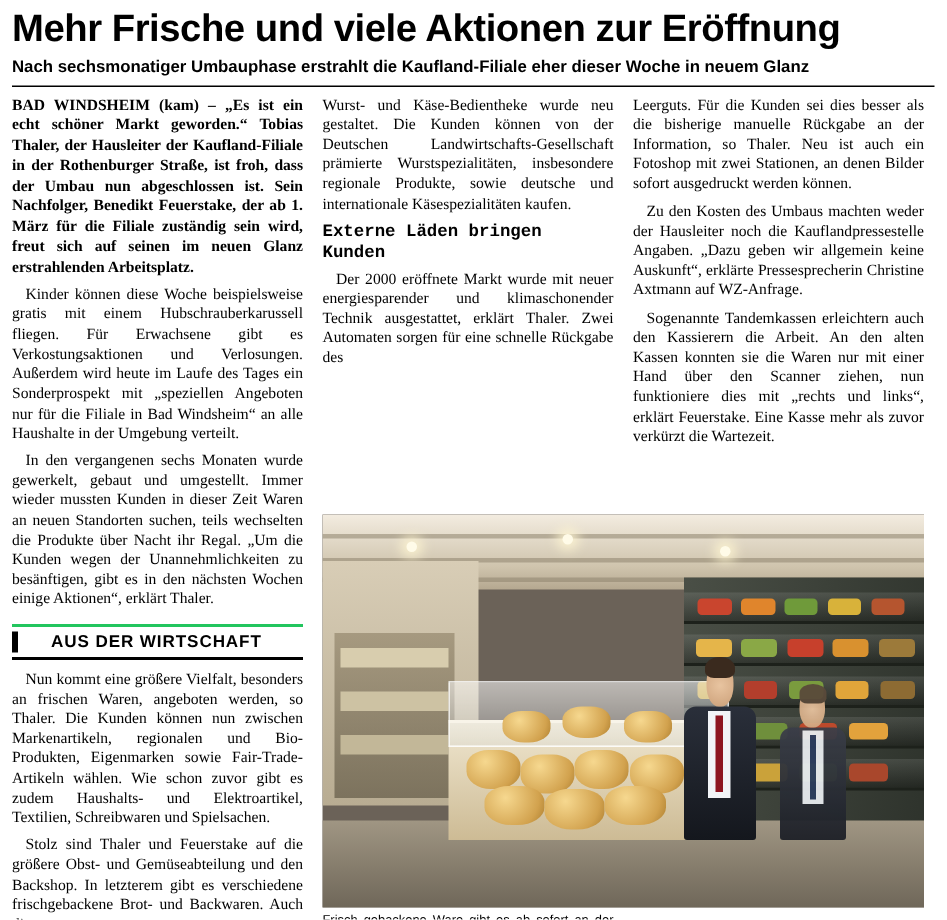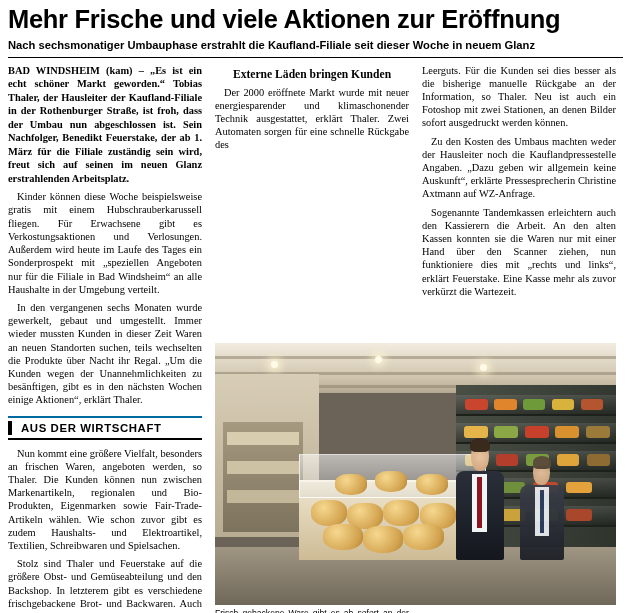--- a/index.html
+++ b/index.html
@@ -68,34 +68,34 @@
     font-family: "Liberation Serif", serif;
     font-weight: bold;
   }
   .lead {
     font-weight: bold;
     font-size: 10.4px;
     line-height: 1.3;
     text-align: justify;
   }
   .crosshead {
-    font-family: Liberation Serif, serif;
+    font-family: Liberation Mono, monospace;
     font-weight: bold;
     font-size: 11.6px;
     line-height: 1.2;
     margin: 4px 0 4px 0;
-    text-align: center;
+    text-align: left;
   }
   .section-label {
     font-family: "Liberation Sans", sans-serif;
     font-weight: bold;
     font-size: 11.4px;
     letter-spacing: 0.6px;
-    padding: 4px 0 4px 13px;
-    border-top: 2px solid #0369a1;
+    padding: 4px 0 4px 26px;
+    border-top: 2px solid #22c55e;
     border-bottom: 2px solid #000;
     margin: 9px 0 7px 0;
     position: relative;
   }
   .section-label::before {
     content: "";
     position: absolute;
     left: 0;
     top: 3px;
     bottom: 3px;
@@ -195,40 +195,41 @@
     position:absolute; width:7px; height:7px; border-radius:50%;
     background:#fffbe8; box-shadow:0 0 8px 4px rgba(255,246,210,.8);
   }
 </style>
 </head>
 <body>
 
 <div class="page">
 
   <h1 class="headline">Mehr Frische und viele Aktionen zur Eröffnung</h1>
-  <div class="subhead">Nach sechsmonatiger Umbauphase erstrahlt die Kaufland-Filiale seit dieser Woche in neuem Glanz</div>
+  <div class="subhead">Nach sechsmonatiger Umbauphase erstrahlt die Kaufland-Filiale eher dieser Woche in neuem Glanz</div>
   <hr class="rule">
 
   <div class="columns">
 
     <div class="col">
       <p class="lead noindent"><b class="city">BAD WINDSHEIM (kam)</b><span> – „Es ist ein echt schöner Markt geworden.“ Tobias Thaler, der Hausleiter der Kaufland-Filiale in der Rothenburger Straße, ist froh, dass der Umbau nun abgeschlossen ist. Sein Nachfolger, Benedikt Feuerstake, der ab 1. März für die Filiale zuständig sein wird, freut sich auf seinen im neuen Glanz erstrahlenden Arbeitsplatz.</span></p>
 
       <p class="indent">Kinder können diese Woche beispielsweise gratis mit einem Hubschrauberkarussell fliegen. Für Erwachsene gibt es Verkostungsaktionen und Verlosungen. Außerdem wird heute im Laufe des Tages ein Sonderprospekt mit „speziellen Angeboten nur für die Filiale in Bad Windsheim“ an alle Haushalte in der Umgebung verteilt.</p>
 
       <p class="indent">In den vergangenen sechs Monaten wurde gewerkelt, gebaut und umgestellt. Immer wieder mussten Kunden in dieser Zeit Waren an neuen Standorten suchen, teils wechselten die Produkte über Nacht ihr Regal. „Um die Kunden wegen der Unannehmlichkeiten zu besänftigen, gibt es in den nächsten Wochen einige Aktionen“, erklärt Thaler.</p>
 
       <div class="section-label">AUS DER WIRTSCHAFT</div>
 
       <p class="indent">Nun kommt eine größere Vielfalt, besonders an frischen Waren, angeboten werden, so Thaler. Die Kunden können nun zwischen Markenartikeln, regionalen und Bio-Produkten, Eigenmarken sowie Fair-Trade-Artikeln wählen. Wie schon zuvor gibt es zudem Haushalts- und Elektroartikel, Textilien, Schreibwaren und Spielsachen.</p>
 
       <p class="indent">Stolz sind Thaler und Feuerstake auf die größere Obst- und Gemüseabteilung und den Backshop. In letzterem gibt es verschiedene frischgebackene Brot- und Backwaren. Auch die</p>
     </div>
 
     <div class="col">
+      <p class="noindent">Wurst- und Käse-Bedientheke wurde neu gestaltet. Die Kunden können von der Deutschen Landwirtschafts-Gesellschaft prämierte Wurstspezialitäten, insbesondere regionale Produkte, sowie deutsche und internationale Käsespezialitäten kaufen.</p>
 
       <div class="crosshead">Externe Läden bringen Kunden</div>
 
 
       <p class="indent">Der 2000 eröffnete Markt wurde mit neuer energiesparender und klimaschonender Technik ausgestattet, erklärt Thaler. Zwei Automaten sorgen für eine schnelle Rückgabe des</p>
     </div>
 
     <div class="col">
       <p class="noindent">Leerguts. Für die Kunden sei dies besser als die bisherige manuelle Rückgabe an der Information, so Thaler. Neu ist auch ein Fotoshop mit zwei Stationen, an denen Bilder sofort ausgedruckt werden können.</p>
 

